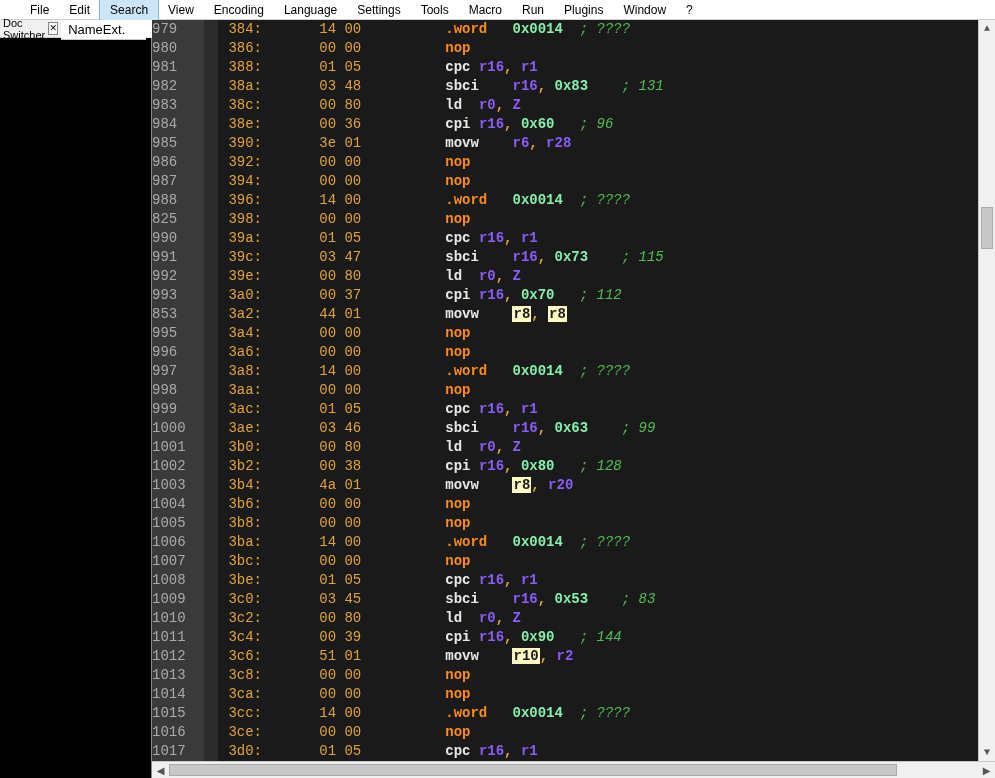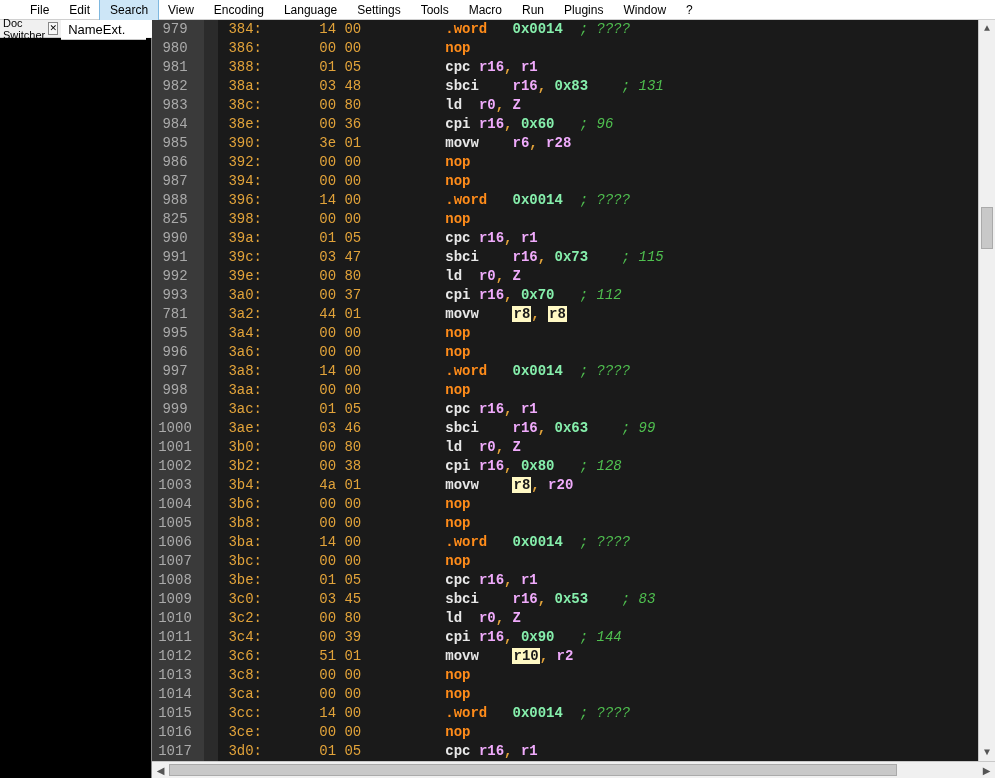--- a/index.html
+++ b/index.html
@@ -105,41 +105,41 @@
     line-height: 19px;
     background: #1a1a1a;
     color: #ccc;
     overflow: hidden;
     position: relative;
   }
   .gutter {
     width: 52px;
     background: #3a3a3a;
     color: #aaa;
-    text-align: center;
+    text-align: left;
     padding: 0 6px 0 0;
   }
   .gutter div { height: 19px; }
   .margin-strip {
     width: 14px;
     background: #2b2b2b;
   }
   .code {
     flex: 1;
     background: #1a1a1a;
     white-space: pre;
     padding-left: 2px;
   }
   .code .row { height: 19px; }
   .addr   { color: #e2a33a; }   
   .colon  { color: #e2a33a; }
   .hex    { color: #e2a33a; margin-left: 32px; }   
   .instr  { color: #e8e8e8; font-weight: bold; }
   .kw     { color: #ff8c1a; font-weight: bold; } 
-  .reg    { color: #f0abfc; font-weight: bold; }
+  .reg    { color: #8b5cf6; font-weight: bold; }
   .punct  { color: #e2a33a; font-weight: bold; }
   .num    { color: #86efac; font-weight: bold; }
   .cmt    { color: #4fbf4f; font-style: italic; }
   .sel    { background: #fff9c4; color: #1a1a1a; border-radius: 0; padding:0 1px; font-weight: bold;}
 
   .vscroll {
     width: 17px;
     background: #f0f0f0;
     border-left: 1px solid #c8c8c8;
     display: flex;
@@ -229,21 +229,21 @@
           <div> 984</div>
           <div> 985</div>
           <div> 986</div>
           <div> 987</div>
           <div> 988</div>
           <div> 825</div>
           <div> 990</div>
           <div> 991</div>
           <div> 992</div>
           <div> 993</div>
-          <div> 781</div>
+          <div> 853</div>
           <div> 995</div>
           <div> 996</div>
           <div> 997</div>
           <div> 998</div>
           <div> 999</div>
           <div>1000</div>
           <div>1001</div>
           <div>1002</div>
           <div>1003</div>
           <div>1004</div>

